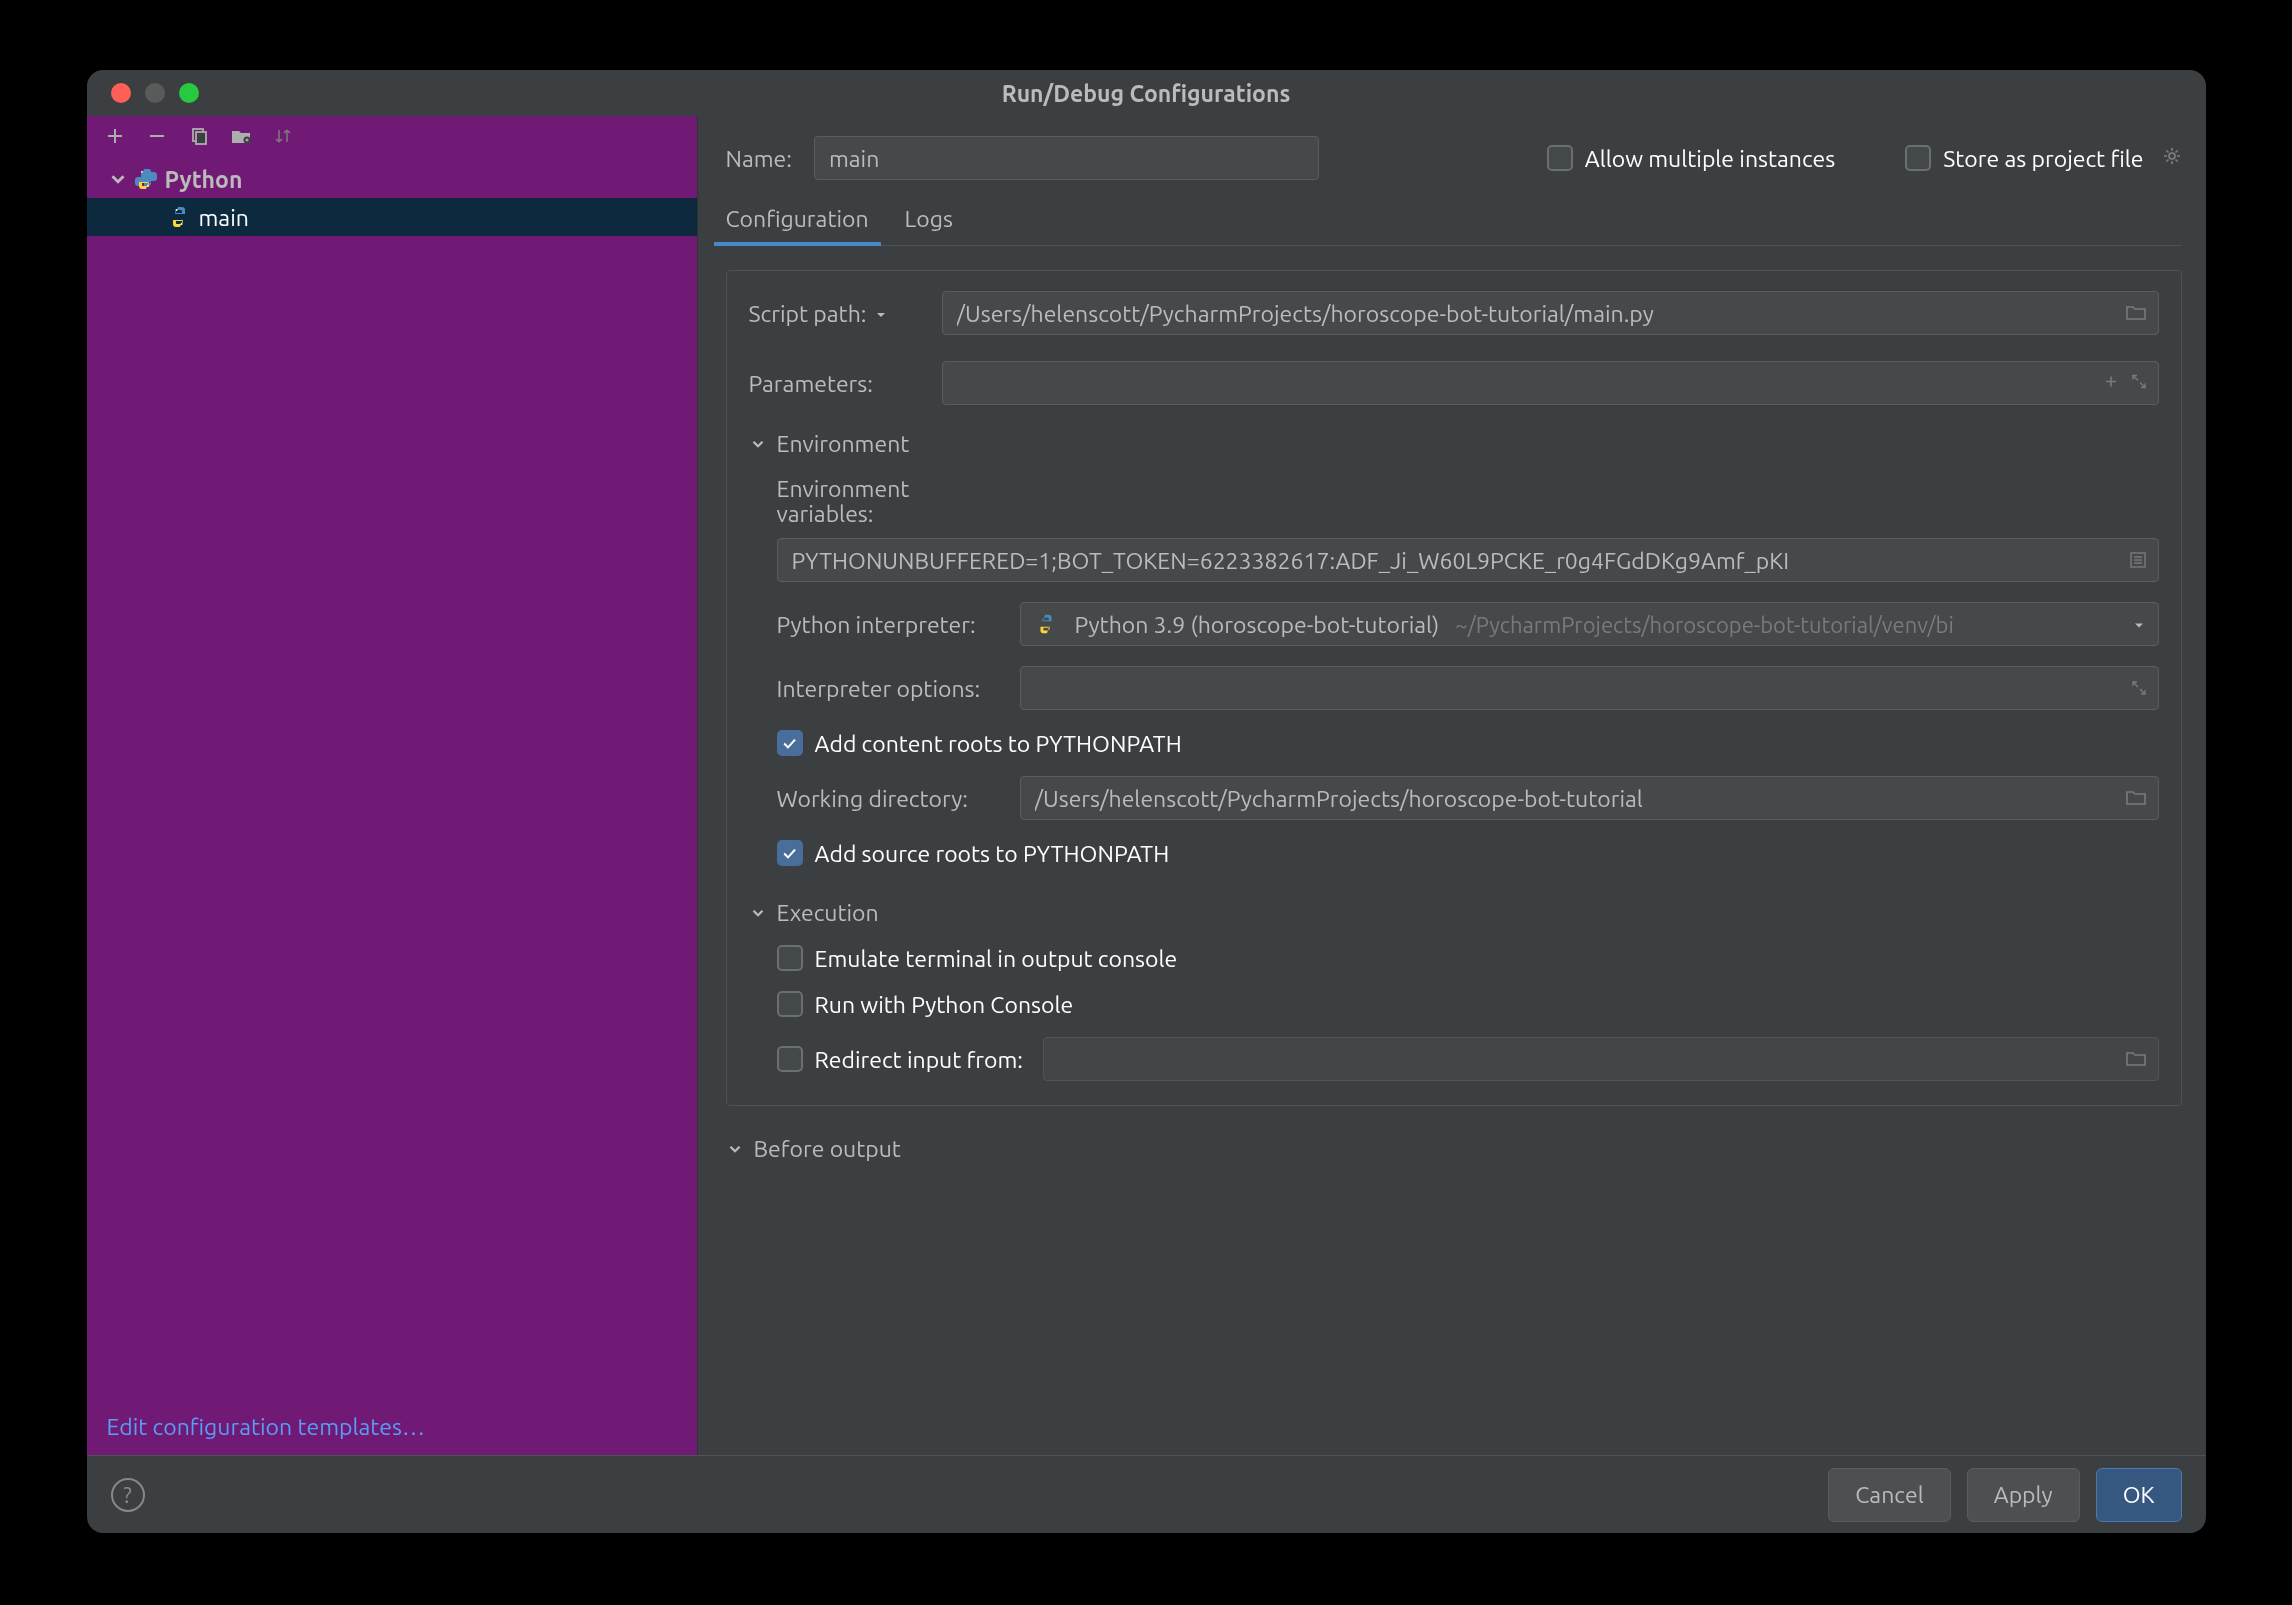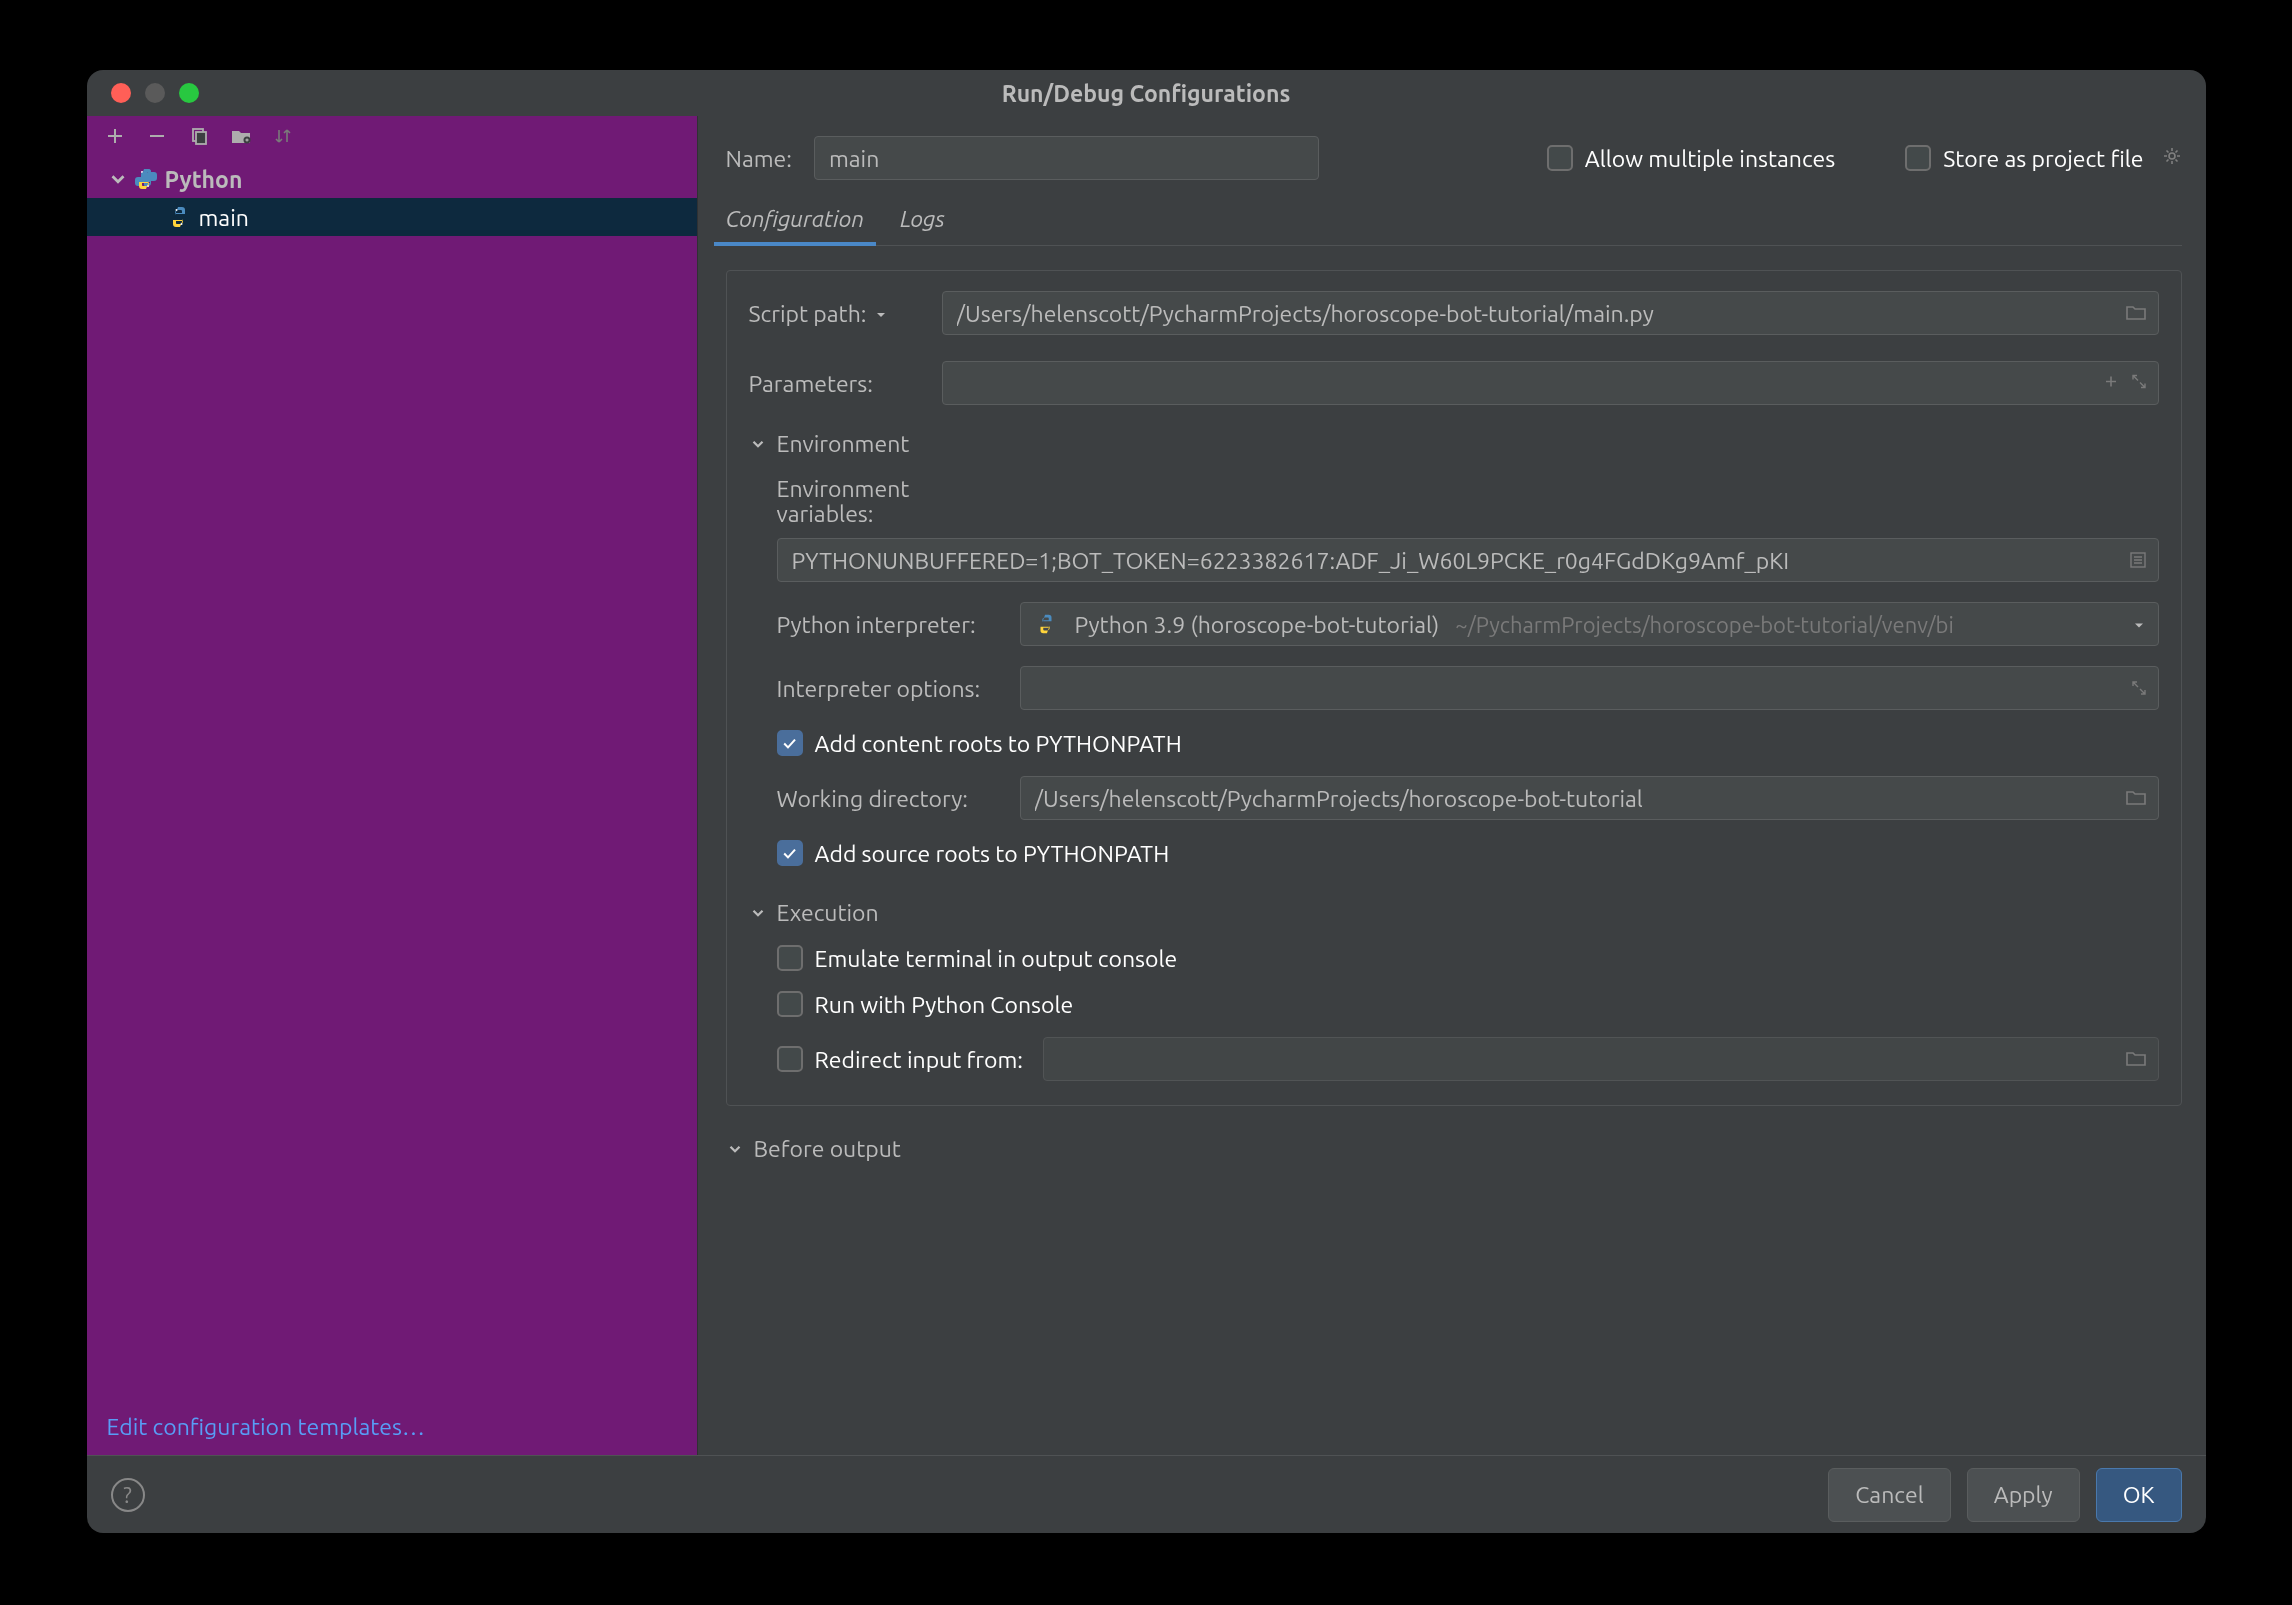--- a/index.html
+++ b/index.html
@@ -172,21 +172,20 @@
     }
     .gear-icon {
       color: #888;
       font-size: 20px;
       margin-left: 6px;
     }
     .tabs {
       display: flex;
       gap: 36px;
       border-bottom: 1px solid #4f5254;
-      font-style: italic;
     }
     .tab {
       padding: 0 0 14px 0;
       color: #bbbbbb;
       font-size: 23px;
       cursor: pointer;
       position: relative;
     }
     .tab.active::after {
       content: "";

